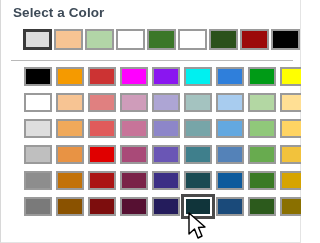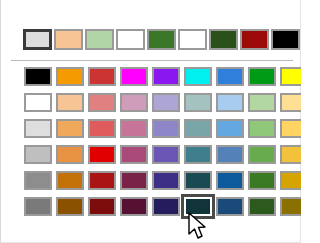--- a/index.html
+++ b/index.html
@@ -103,20 +103,21 @@
     width: 22px;
     height: 30px;
     pointer-events: none;
   }
 </style>
 </head>
 <body>
 
 <div id="app">
 
+  <div class="title">Select a Color</div>
 
   <div class="recent-row">
       <div class="swatch sel" title="White, Background 1, Darker 5%" style="background: rgb(221, 221, 221);"></div>
       <div class="swatch" title="Light Orange" style="background: rgb(247, 196, 147);"></div>
       <div class="swatch" title="Light Green" style="background: rgb(178, 213, 167);"></div>
       <div class="swatch" title="White" style="background: rgb(255, 255, 255);"></div>
       <div class="swatch" title="Dark Green" style="background: rgb(59, 119, 40);"></div>
       <div class="swatch" title="Medium Green"></div>
       <div class="swatch" title="Darker Green" style="background: rgb(43, 81, 27);"></div>
       <div class="swatch" title="Dark Red" style="background: rgb(156, 10, 10);"></div>

